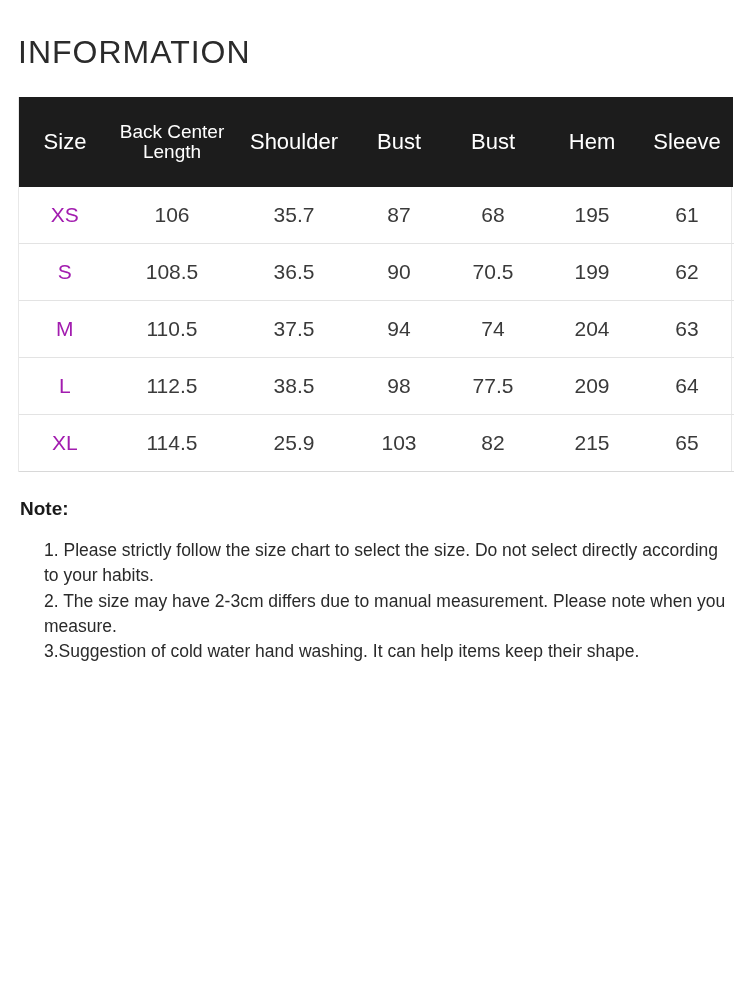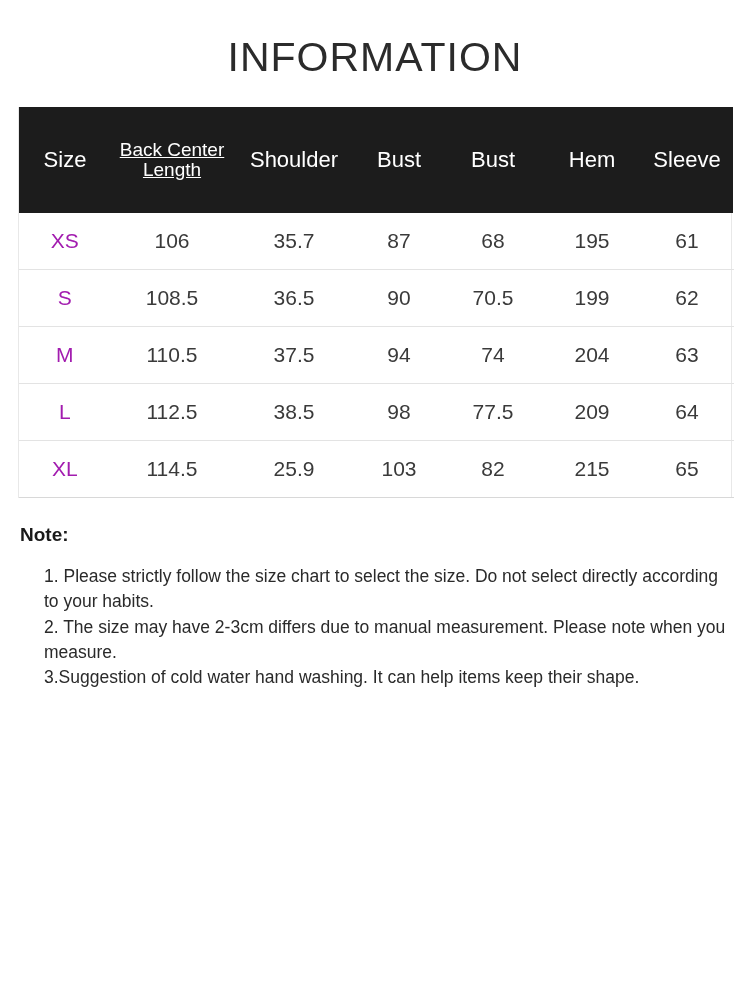--- a/index.html
+++ b/index.html
@@ -15,22 +15,21 @@
     position: relative;
     overflow: hidden;
   }
   .page {
     width: 750px;
     height: 1000px;
     box-sizing: border-box;
     padding: 0 18px;
   }
   .title {
-    text-align: center;
-    font-size: 41px;
+    font-size: 32px;
     font-weight: 400;
     letter-spacing: 1px;
     color: #2b2b2b;
     margin: 34px 0 0 0;
     padding-bottom: 26px;
     font-family: "Liberation Sans", sans-serif;
   }
   table.size-table {
     width: 100%;
     border-collapse: collapse;
@@ -38,25 +37,24 @@
   }
   table.size-table thead th {
     background: #1c1c1c;
     color: #ffffff;
     font-weight: 400;
     font-size: 22px;
     height: 90px;
     vertical-align: middle;
     text-align: center;
     line-height: 1.05;
-    padding: 8px 2px;
+    padding: 0 2px;
   }
   table.size-table thead th.small {
     font-size: 19px;
-    text-decoration: underline;
   }
   table.size-table tbody td {
     text-align: center;
     font-size: 21px;
     color: #3a3a3a;
     height: 54px;
     border-bottom: 1px solid #e3e3e3;
     border-right: 1px solid #ffffff;
     font-weight: 400;
   }

